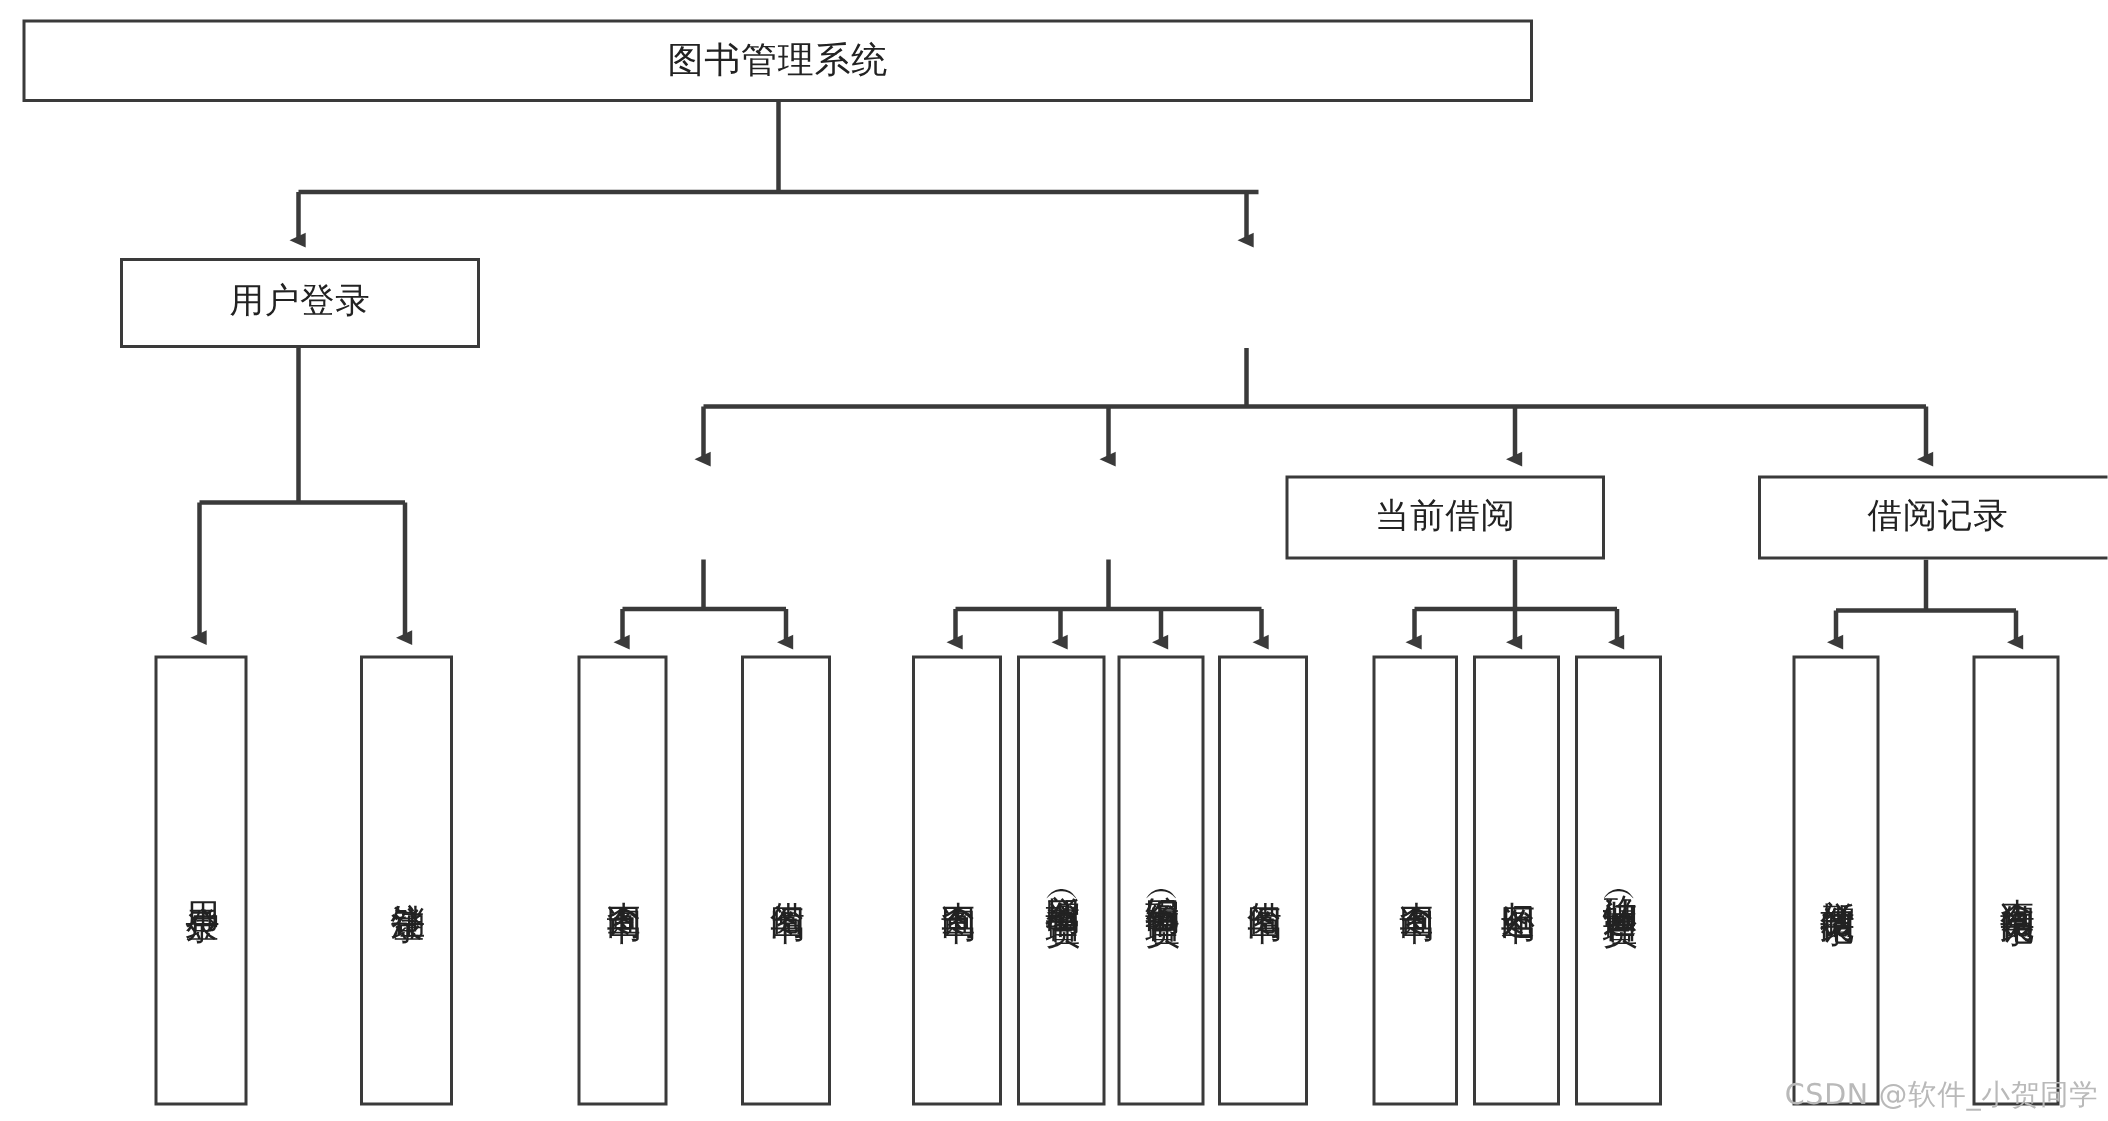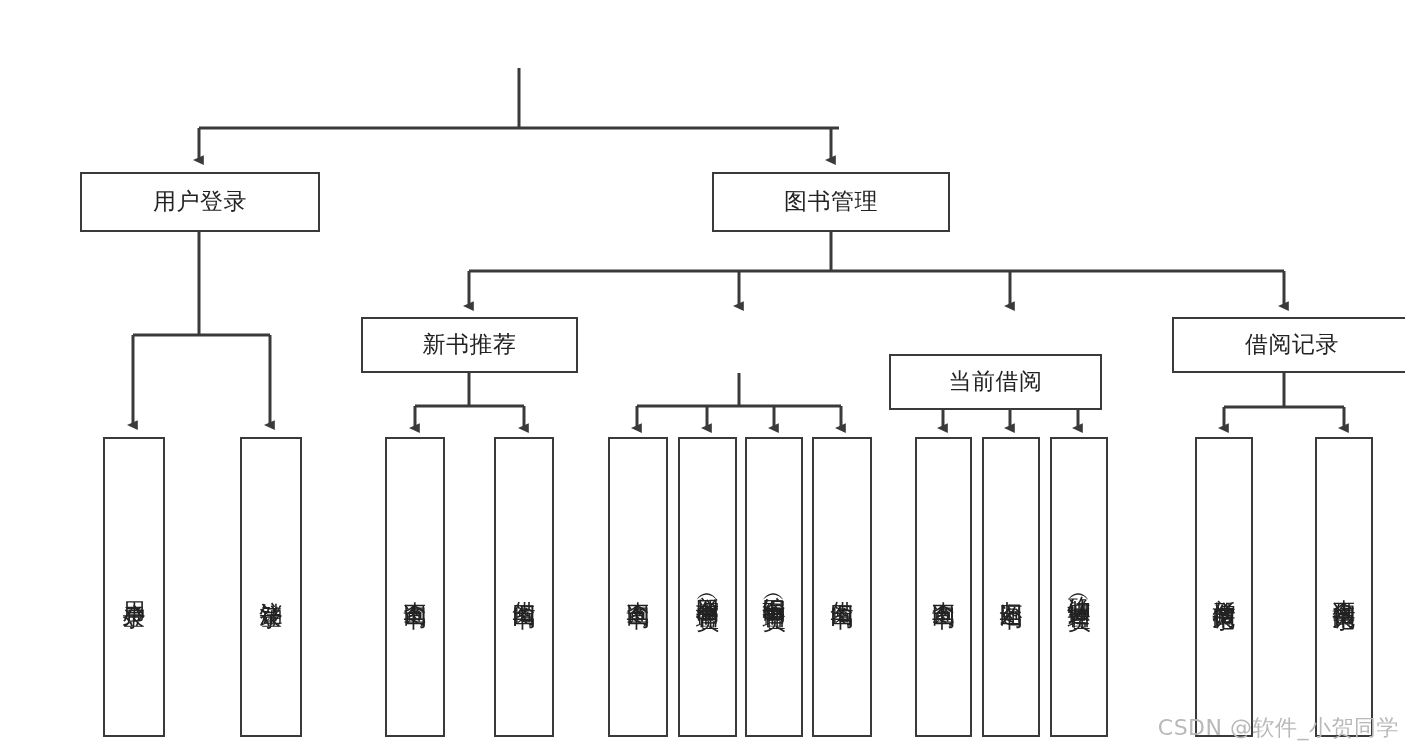--- a/index.html
+++ b/index.html
@@ -57,21 +57,21 @@
     text-orientation: upright;
     white-space: nowrap;
   }
   #root-node {
     font-size: 24px;
   }
   #watermark {
     position: absolute;
     right: 6px;
     bottom: 4px;
-    font-size: 22px;
+    font-size: 19px;
     color: #b9b9b9;
     letter-spacing: 0.5px;
     white-space: nowrap;
     user-select: none;
   }
 </style>
 </head>
 <body>
 
 <div id="diagram-root">
@@ -131,35 +131,32 @@
     </g>
 
     <g stroke="#3a3a3a" stroke-width="3" fill="none">
       <path d="M1284,373 L1284,407"></path>
       <path d="M1224,407 L1344,407"></path>
       <path d="M1224,407 L1224,428" marker-end="url(#arrow)"></path>
       <path d="M1344,407 L1344,428" marker-end="url(#arrow)"></path>
     </g>
   </svg>
 
+  <div class="node horiz" id="root-node" style="left:15px; top:13px; width:1007px; height:55px;">
+    <span class="label">图书管理系统</span>
+  </div>
 
   <div class="node horiz" style="left:80px; top:172px; width:240px; height:60px;">
     <span class="label">用户登录</span>
   </div>
 
-  <div class="node horiz" style="left:712px; top:172px; width:238px; height:60px;">
-    <span class="label">图书管理</span>
-  </div>
-
-  <div class="node horiz" style="left:361px; top:317px; width:217px; height:56px;">
-    <span class="label">新书推荐</span>
-  </div>
-
-
-  <div class="node horiz" style="left:889px; top:317px; width:213px; height:56px;margin-top:37px;">
+
+
+
+  <div class="node horiz" style="left:857px; top:317px; width:213px; height:56px;">
     <span class="label">当前借阅</span>
   </div>
 
   <div class="node horiz" style="left:1172px; top:317px; width:240px; height:56px;">
     <span class="label">借阅记录</span>
   </div>
 
   <div class="node vert" style="left:103px; top:437px; width:62px; height:300px;">
     <span class="label">用户登录</span>
   </div>

